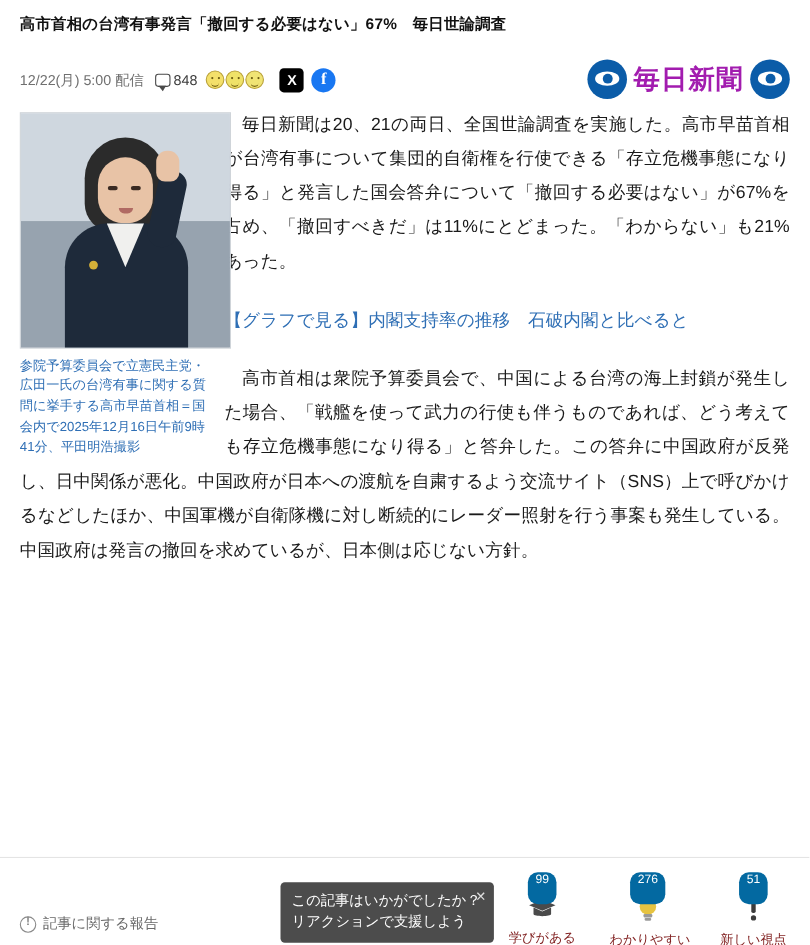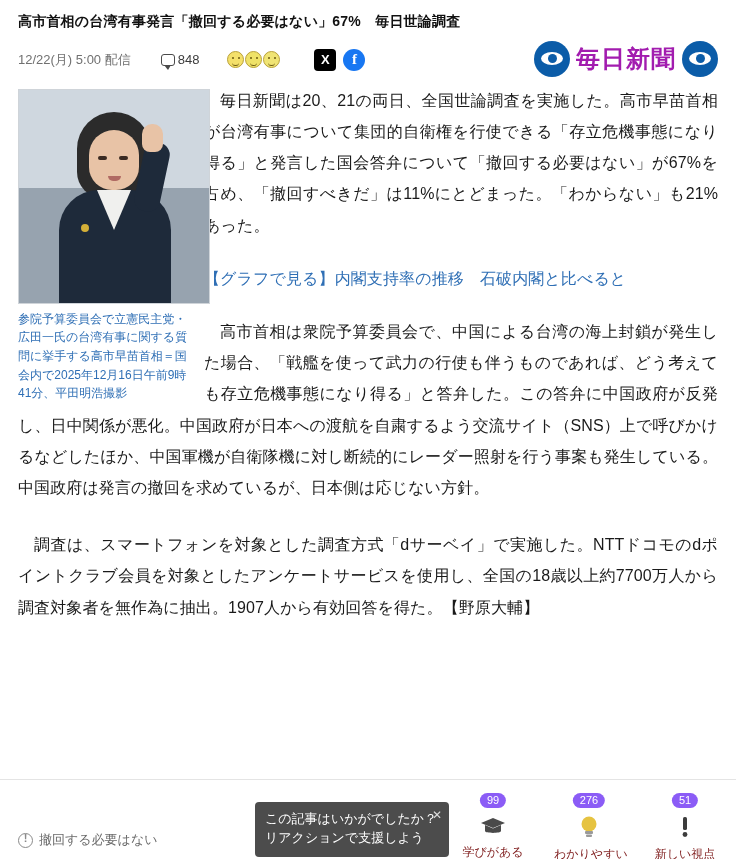--- a/index.html
+++ b/index.html
@@ -26,24 +26,23 @@
     font-size: 14px;
     font-weight: bold;
     line-height: 1.35;
     letter-spacing: 0.2px;
     margin: 12px 0 0 0;
     color: #111;
   }
   .meta-row {
     display: flex;
     align-items: center;
-    margin-top: 14px;
+    margin-top: 27px;
     height: 30px;
     position: relative;
-    gap: 20px;
   }
   .meta-date {
     font-size: 13px;
     color: #707070;
     margin-right: 10px;
     white-space: nowrap;
   }
   .comment-chip {
     display: flex;
     align-items: center;
@@ -341,25 +340,25 @@
     width: 70px;
     text-align: center;
     position: relative;
     padding-top: 18px;
   }
   .reaction .count {
     position: absolute;
     top: -4px;
     left: 50%;
     transform: translateX(-50%);
-    background: #8b5cf6;
+    background: #0369a1;
     color: #fff;
     font-size: 11px;
     border-radius: 9px;
-    padding: 1px 7px 2px 7px;
+    padding: 1px 7px 16px 7px;
     min-width: 26px;
   }
   .reaction .glyph {
     font-size: 24px;
     line-height: 26px;
     color: #4a4a4a;
     height: 26px;
   }
   .reaction .r-label {
     font-size: 12px;
@@ -429,29 +428,28 @@
       </div>
       <div class="caption">参院予算委員会で立憲民主党・広田一氏の台湾有事に関する質問に挙手する高市早苗首相＝国会内で2025年12月16日午前9時41分、平田明浩撮影</div>
     </div>
 
     <p class="para indent">毎日新聞は20、21の両日、全国世論調査を実施した。高市早苗首相が台湾有事について集団的自衛権を行使できる「存立危機事態になり得る」と発言した国会答弁について「撤回する必要はない」が67%を占め、「撤回すべきだ」は11%にとどまった。「わからない」も21%あった。</p>
 
     <div class="link-line">【グラフで見る】内閣支持率の推移　石破内閣と比べると</div>
 
     <p class="para indent para-2">高市首相は衆院予算委員会で、中国による台湾の海上封鎖が発生した場合、「戦艦を使って武力の行使も伴うものであれば、どう考えても存立危機事態になり得る」と答弁した。この答弁に中国政府が反発し、日中関係が悪化。中国政府が日本への渡航を自粛するよう交流サイト（SNS）上で呼びかけるなどしたほか、中国軍機が自衛隊機に対し断続的にレーダー照射を行う事案も発生している。中国政府は発言の撤回を求めているが、日本側は応じない方針。</p>
 
-    <p class="para indent para-3">調査は、スマートフォンを対象とした調査方式「dサーベイ」で実施した。NTTドコモのdポイントクラブ会員を対象としたアンケートサービスを使用し、全国の18歳以上約7700万人から調査対象者を無作為に抽出。1907人から有効回答を得た。【野原大輔】</p>
 
   </div>
 
   <div class="footer">
 
     <div class="report">
       <span class="warn"></span>
-      <span>撤回する必要はない</span>
+      <span>記事に関する報告</span>
     </div>
 
     <div class="tooltip">
       <span class="close">✕</span>
       <div>この記事はいかがでしたか？</div>
       <div>リアクションで支援しよう</div>
     </div>
 
     <div class="reactions">
 

